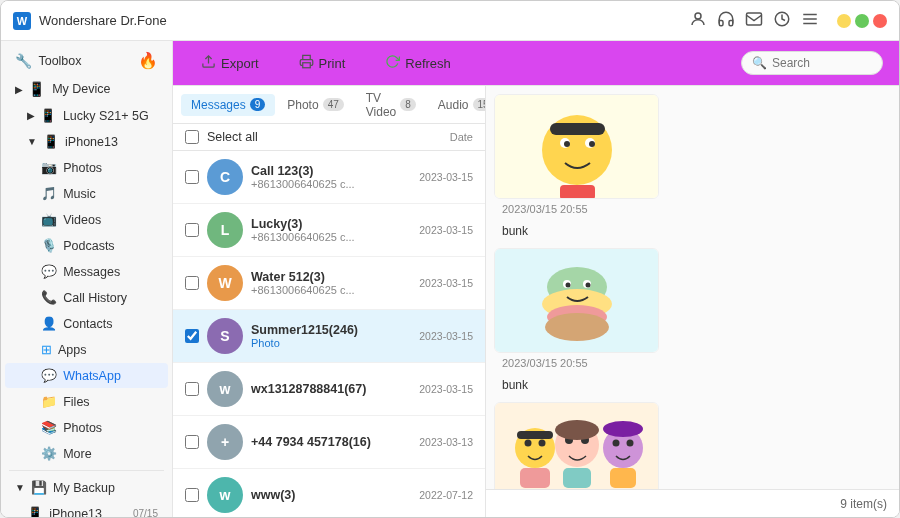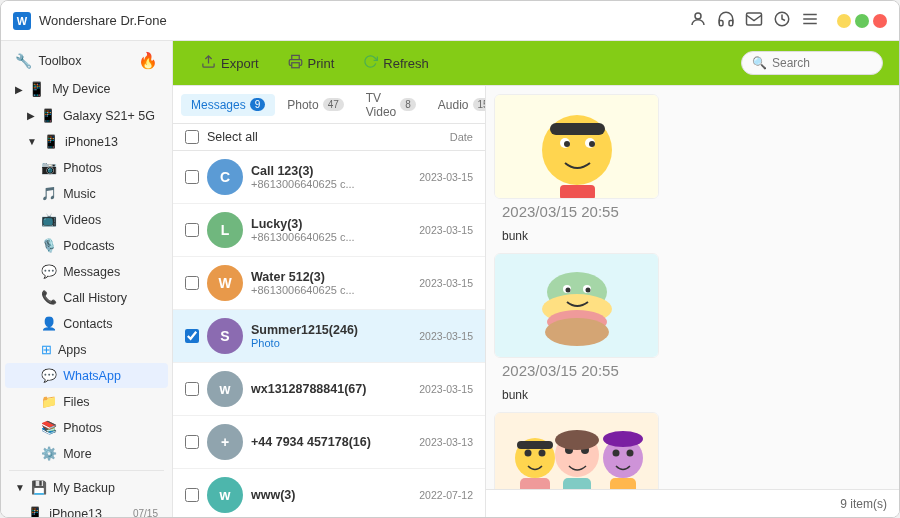--- a/index.html
+++ b/index.html
@@ -27,21 +27,21 @@
     .sidebar-item { display: flex; align-items: center; padding: 5px 10px; cursor: pointer; gap: 6px; font-size: 12.5px; color: #333; border-radius: 4px; margin: 1px 4px; }
     .sidebar-item.active { background: #e8f0fe; color: #1a73e8; }
     .sidebar-parent { font-weight: 500; }
     .sidebar-child { padding-left: 22px; }
     .section-divider { height: 1px; background: #e5e5e5; margin: 4px 8px; }
 
     
     .content-area { flex: 1; display: flex; flex-direction: column; overflow: hidden; }
 
     
-    .toolbar { height: 45px; background: #84cc16; border-bottom: 1px solid #e5e5e5; display: flex; align-items: center; padding: 0 16px; gap: 5px; flex-shrink: 0; }
+    .toolbar { height: 45px; background: #d946ef; border-bottom: 1px solid #e5e5e5; display: flex; align-items: center; padding: 0 16px; gap: 16px; flex-shrink: 0; }
     .toolbar-btn { display: flex; align-items: center; gap: 5px; padding: 5px 12px; border: none; background: transparent; cursor: pointer; font-size: 13px; color: #333; border-radius: 4px; }
     .search-box { margin-left: auto; display: flex; align-items: center; border: 1px solid #ddd; border-radius: 16px; padding: 4px 10px; gap: 5px; background: #fafafa; }
     .search-box input { border: none; outline: none; background: transparent; font-size: 12px; width: 100px; color: #333; }
     .search-icon { color: #999; font-size: 12px; }
 
     
     .split-panel { flex: 1; display: flex; overflow: hidden; }
 
     
     .msg-list-panel { width: 313px; border-right: 1px solid #e5e5e5; display: flex; flex-direction: column; overflow: hidden; flex-shrink: 0; }
@@ -65,21 +65,21 @@
     .msg-info { flex: 1; min-width: 0; }
     .msg-name { font-size: 12.5px; font-weight: 700; color: #333; }
     .msg-preview { font-size: 11px; color: #888; white-space: nowrap; overflow: hidden; text-overflow: ellipsis; }
     .msg-meta { display: flex; flex-direction: column; align-items: flex-start; gap: 2px; flex-shrink: 0; }
     .msg-date { font-size: 10.5px; color: #888; }
     .checkbox { width: 14px; height: 14px; flex-shrink: 0; cursor: pointer; }
 
     
     .preview-panel { flex: 1; display: flex; flex-direction: column; overflow: hidden; background: #fafafa; }
     .preview-content { flex: 1; overflow-y: auto; padding: 8px; display: flex; flex-direction: column; gap: 4px; }
-    .preview-timestamp { font-size: 15px; color: #888; padding: 2px 8px; }
+    .preview-timestamp { font-size: 11px; color: #888; padding: 2px 8px; }
     .preview-row { display: flex; flex-direction: column; gap: 2px; }
     .preview-footer { height: 28px; border-top: 1px solid #e5e5e5; display: flex; align-items: center; justify-content: flex-end; padding: 0 12px; font-size: 12px; color: #666; flex-shrink: 0; background: #fff; }
 
     
     .av-blue { background: #5b9bd5; }
     .av-green { background: #70b77e; }
     .av-orange { background: #e8994a; }
     .av-purple { background: #8b6bb1; }
     .av-teal { background: #4db6ac; }
     .av-gray { background: #90a4ae; }
@@ -150,21 +150,21 @@
         <span style="margin-left:auto; color:#e74c3c; font-size:16px;">🔥</span>
       </div>
       <div class="sidebar-item sidebar-parent">
         <span style="font-size:10px;">▶</span>
         <span style="font-size:14px;">📱</span>
         <span>My Device</span>
       </div>
       <div class="sidebar-item sidebar-child">
         <span style="font-size:10px;">▶</span>
         <span style="font-size:13px;">📱</span>
-        <span>Galaxy S21+ 5G</span>
+        <span>Lucky S21+ 5G</span>
       </div>
       <div class="sidebar-item sidebar-child">
         <span style="font-size:10px;">▼</span>
         <span style="font-size:13px;">📱</span>
         <span>iPhone13</span>
       </div>
 
       <div class="sidebar-item" style="padding-left:36px;">
         <span style="font-size:13px;color:#ff6b35;">📷</span>
         <span>Photos</span>

